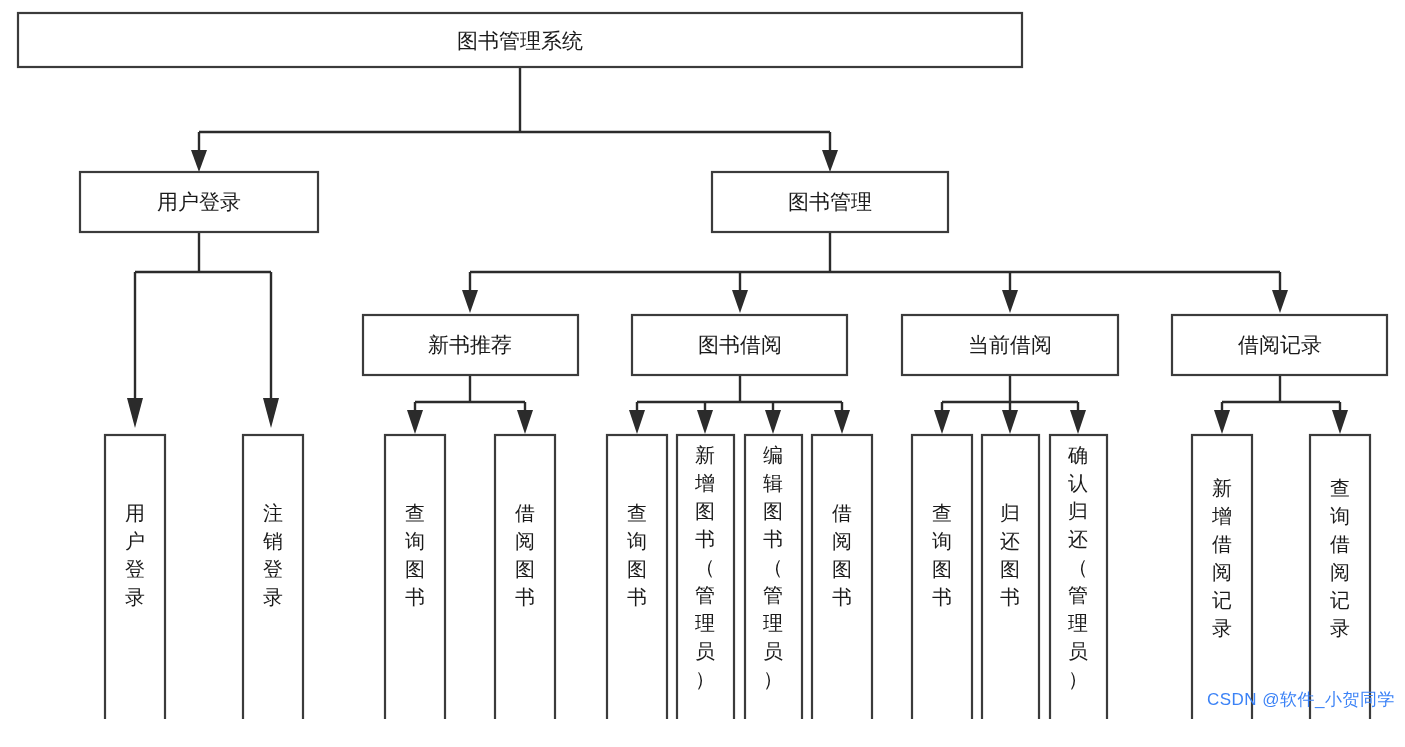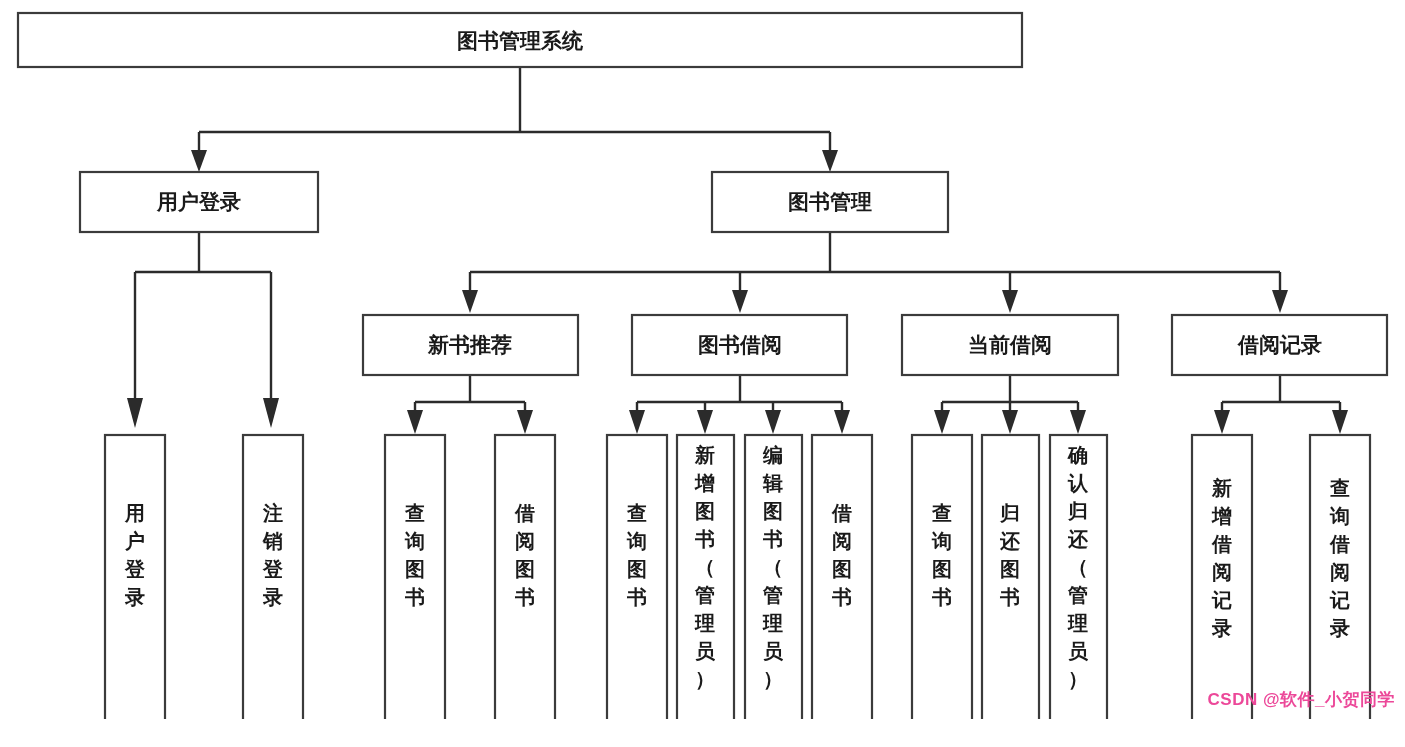--- a/index.html
+++ b/index.html
@@ -9,21 +9,20 @@
   }
   body {
     font-family: "Liberation Sans", "DejaVu Sans", sans-serif;
   }
   #stage {
     position: relative;
     width: 1405px;
     height: 719px;
     background: #ffffff;
     overflow: hidden;
-    font-weight: bold;
   }
   #diagram {
     position: absolute;
     left: 0;
     top: 0;
     width: 1405px;
     height: 747px;
   }
   .node-box {
     fill: #ffffff;
@@ -52,21 +51,21 @@
     font-family: "Liberation Sans", "DejaVu Sans", sans-serif;
     font-size: 20px;
     text-anchor: middle;
   }
   .watermark {
     position: absolute;
     right: 10px;
     bottom: 8px;
     font-family: "Liberation Sans", "DejaVu Sans", sans-serif;
     font-size: 17px;
-    color: #ec4899;
+    color: #3b82f6;
     letter-spacing: 0.5px;
     white-space: nowrap;
     pointer-events: none;
   }
 </style>
 </head>
 <body>
 
 <div id="stage">
 

